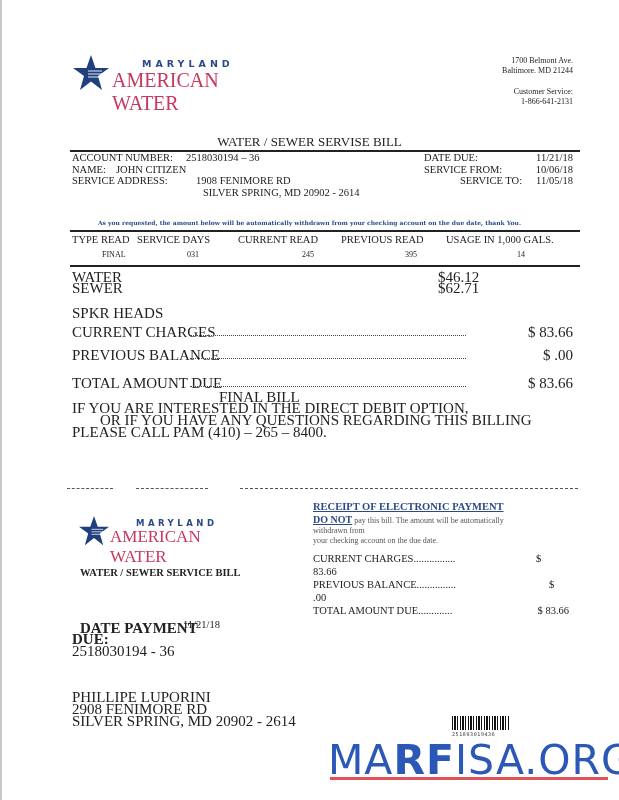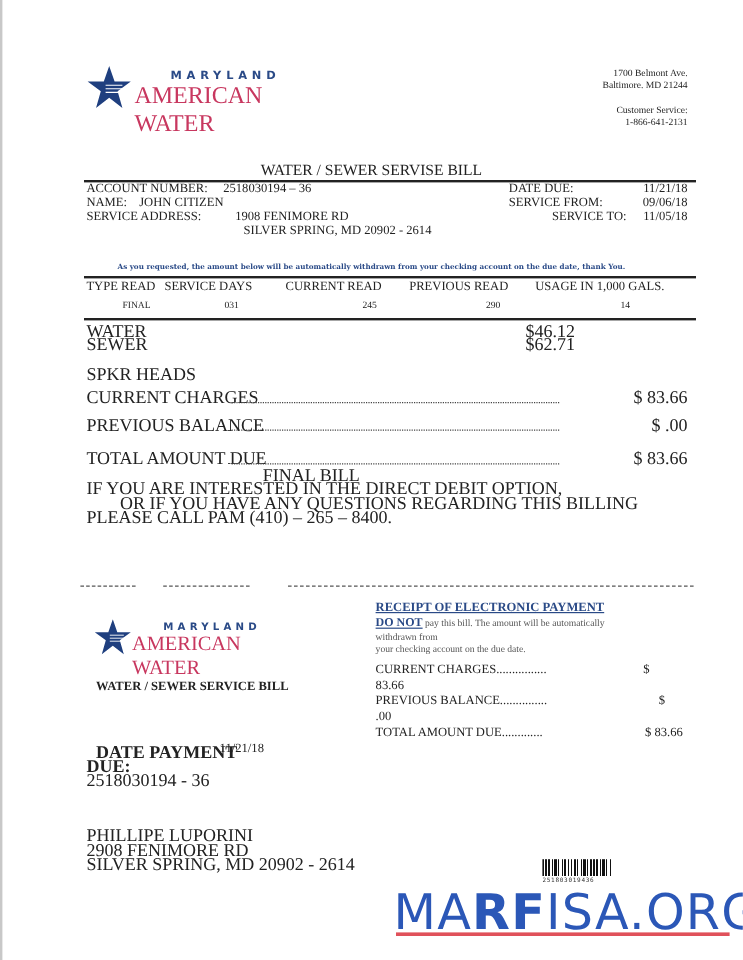--- a/index.html
+++ b/index.html
@@ -62,37 +62,37 @@
 <div class="abs serif t10" style="left:186px;top:152px;">2518030194 – 36</div>
 <div class="abs serif t10" style="left:72px;top:164px;">NAME:</div>
 <div class="abs serif t10" style="left:116px;top:164px;">JOHN CITIZEN</div>
 <div class="abs serif t10" style="left:72px;top:175px;">SERVICE ADDRESS:</div>
 <div class="abs serif t10" style="left:196px;top:175px;">1908 FENIMORE RD</div>
 <div class="abs serif t10" style="left:203px;top:187px;">SILVER SPRING,   MD 20902 - 2614</div>
 
 <div class="abs serif t10" style="left:424px;top:152px;">DATE DUE:</div>
 <div class="abs serif t10" style="right:46px;top:152px;">11/21/18</div>
 <div class="abs serif t10" style="left:424px;top:164px;">SERVICE FROM:</div>
-<div class="abs serif t10" style="right:46px;top:164px;">09/06/18</div>
+<div class="abs serif t10" style="right:46px;top:164px;">10/06/18</div>
 <div class="abs serif t10" style="left:424px;top:175px;margin-left:36px;">SERVICE TO:</div>
 <div class="abs serif t10" style="right:46px;top:175px;">11/05/18</div>
 
 <div class="abs blue-note" style="left:0;width:619px;text-align:center;top:219px;">As you requested, the amount below will be automatically withdrawn from your checking account on the due date, thank You.</div>
 <div class="rule-thick" style="left:70px;top:230px;width:510px;"></div>
 
 <div class="abs serif t10" style="left:72px;top:234px;">TYPE READ</div>
 <div class="abs serif t10" style="left:137px;top:234px;">SERVICE DAYS</div>
 <div class="abs serif t10" style="left:238px;top:234px;">CURRENT READ</div>
 <div class="abs serif t10" style="left:341px;top:234px;">PREVIOUS READ</div>
 <div class="abs serif t10" style="left:446px;top:234px;">USAGE IN 1,000 GALS.</div>
 
 <div class="abs serif t8" style="left:102px;top:250px;">FINAL</div>
 <div class="abs serif t8" style="left:187px;top:250px;">031</div>
 <div class="abs serif t8" style="left:302px;top:250px;">245</div>
-<div class="abs serif t8" style="left:405px;top:250px;">290</div>
+<div class="abs serif t8" style="left:405px;top:250px;">395</div>
 <div class="abs serif t8" style="left:517px;top:250px;">14</div>
 <div class="rule-thick" style="left:70px;top:265px;width:510px;"></div>
 
 <div class="abs serif t9" style="left:72px;top:269px;">WATER</div>
 <div class="abs serif t9" style="left:438px;top:269px;">$46.12</div>
 <div class="abs serif t9" style="left:72px;top:280px;">SEWER</div>
 <div class="abs serif t9" style="left:438px;top:280px;">$62.71</div>
 
 <div class="abs serif t9" style="left:72px;top:305px;">SPKR HEADS</div>
 

